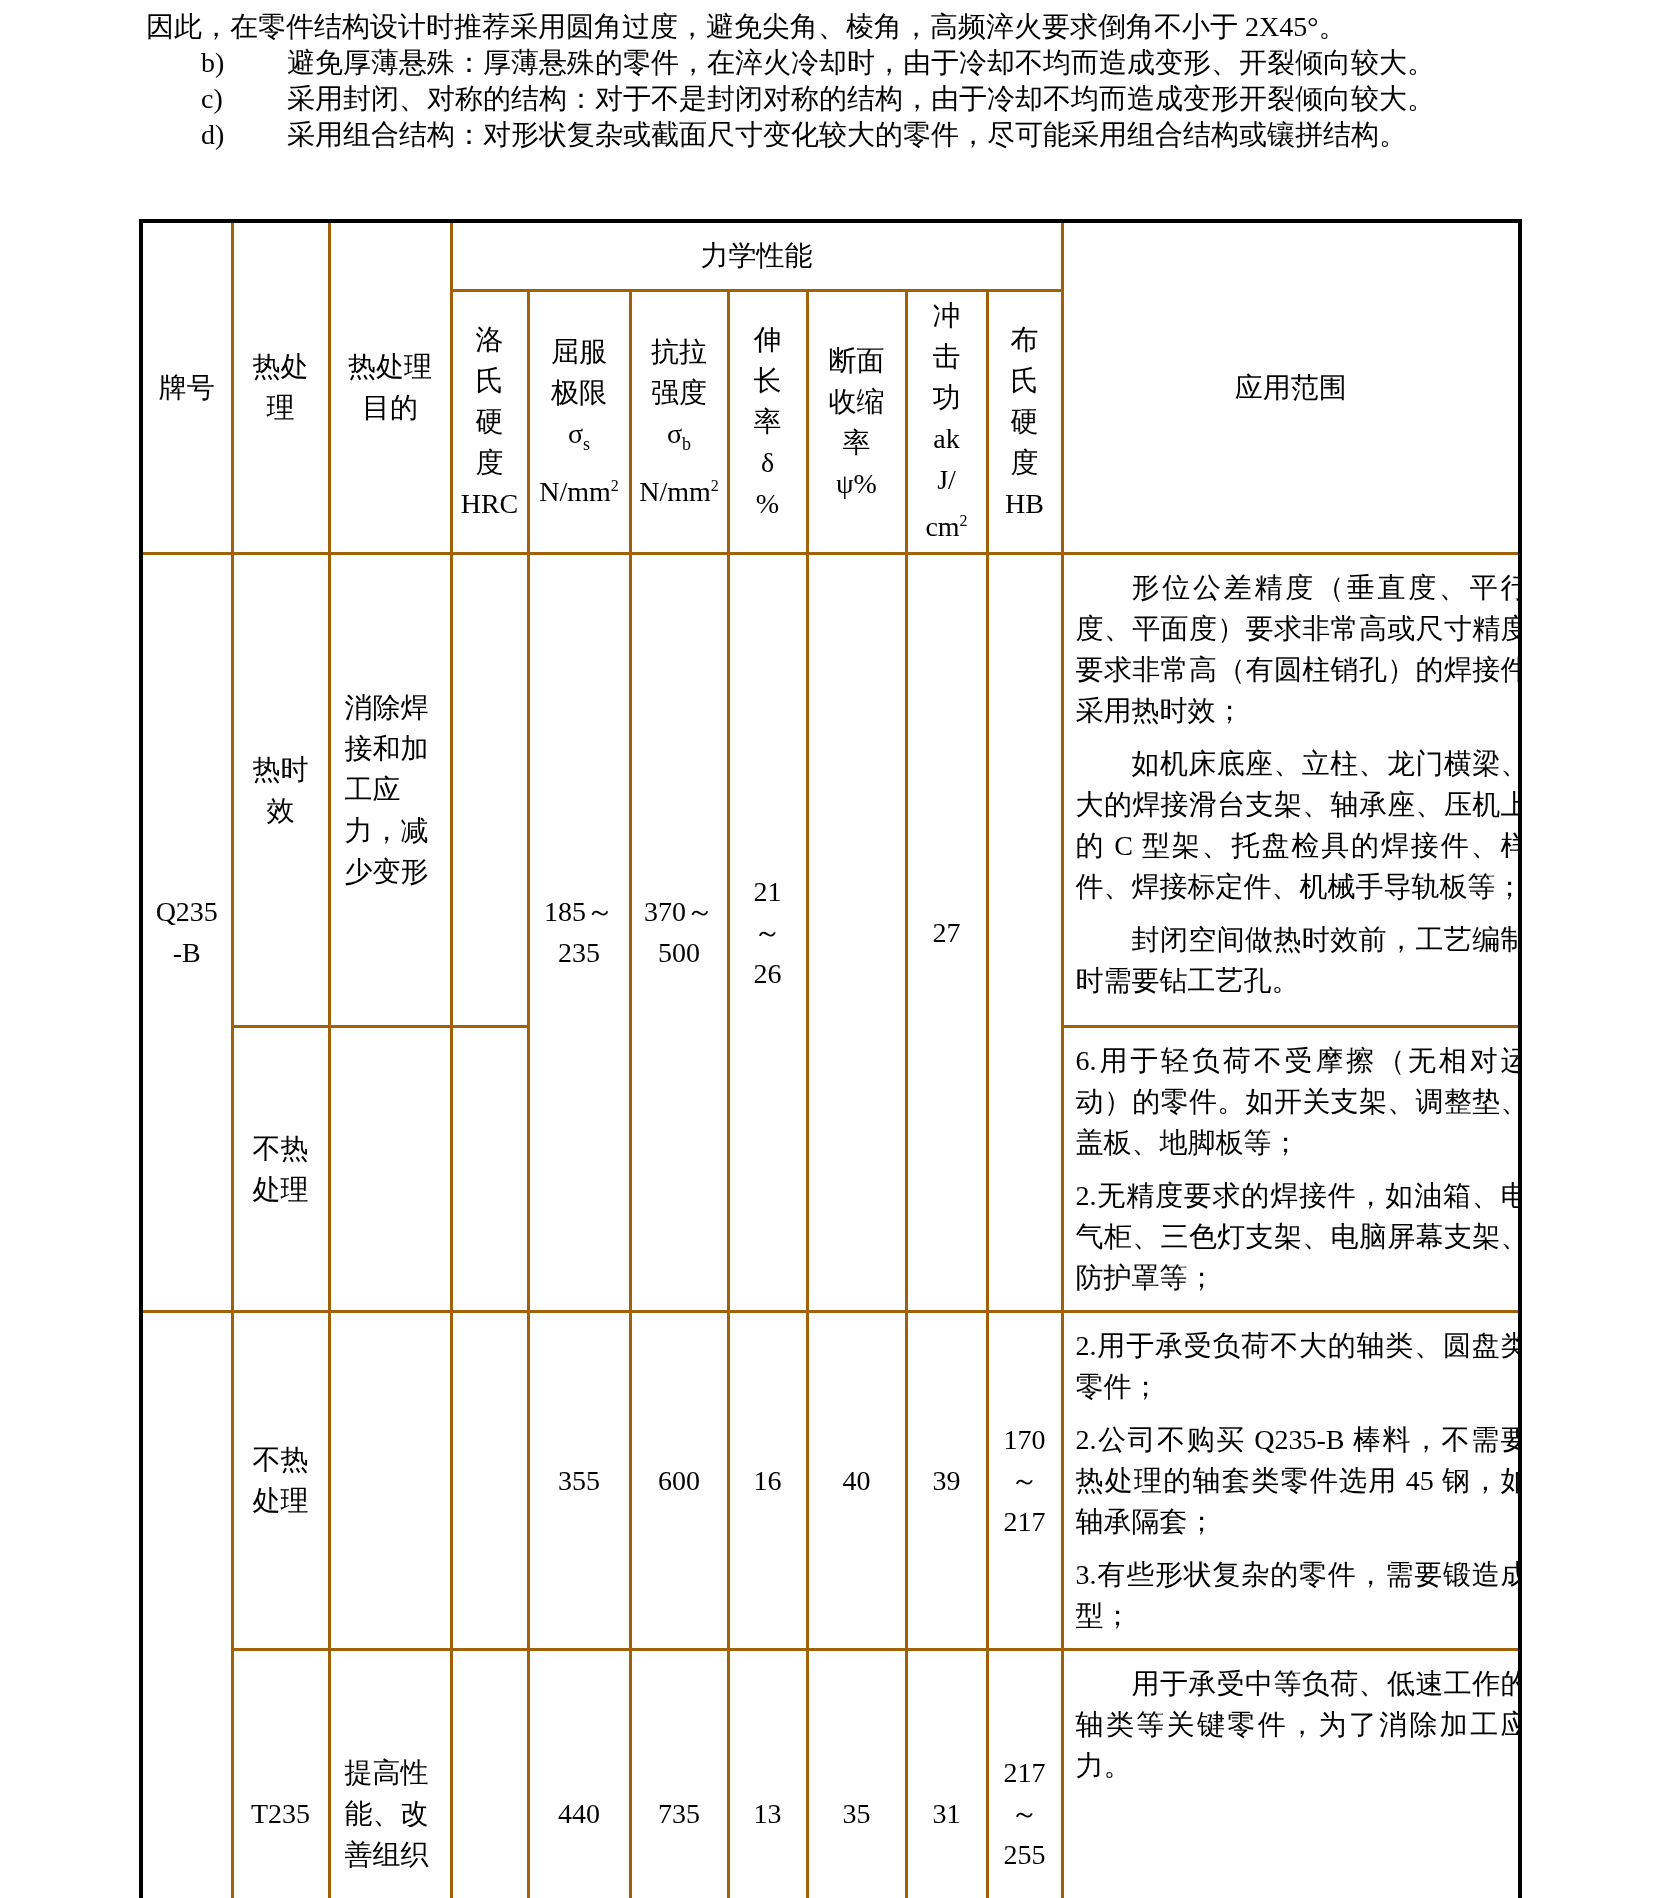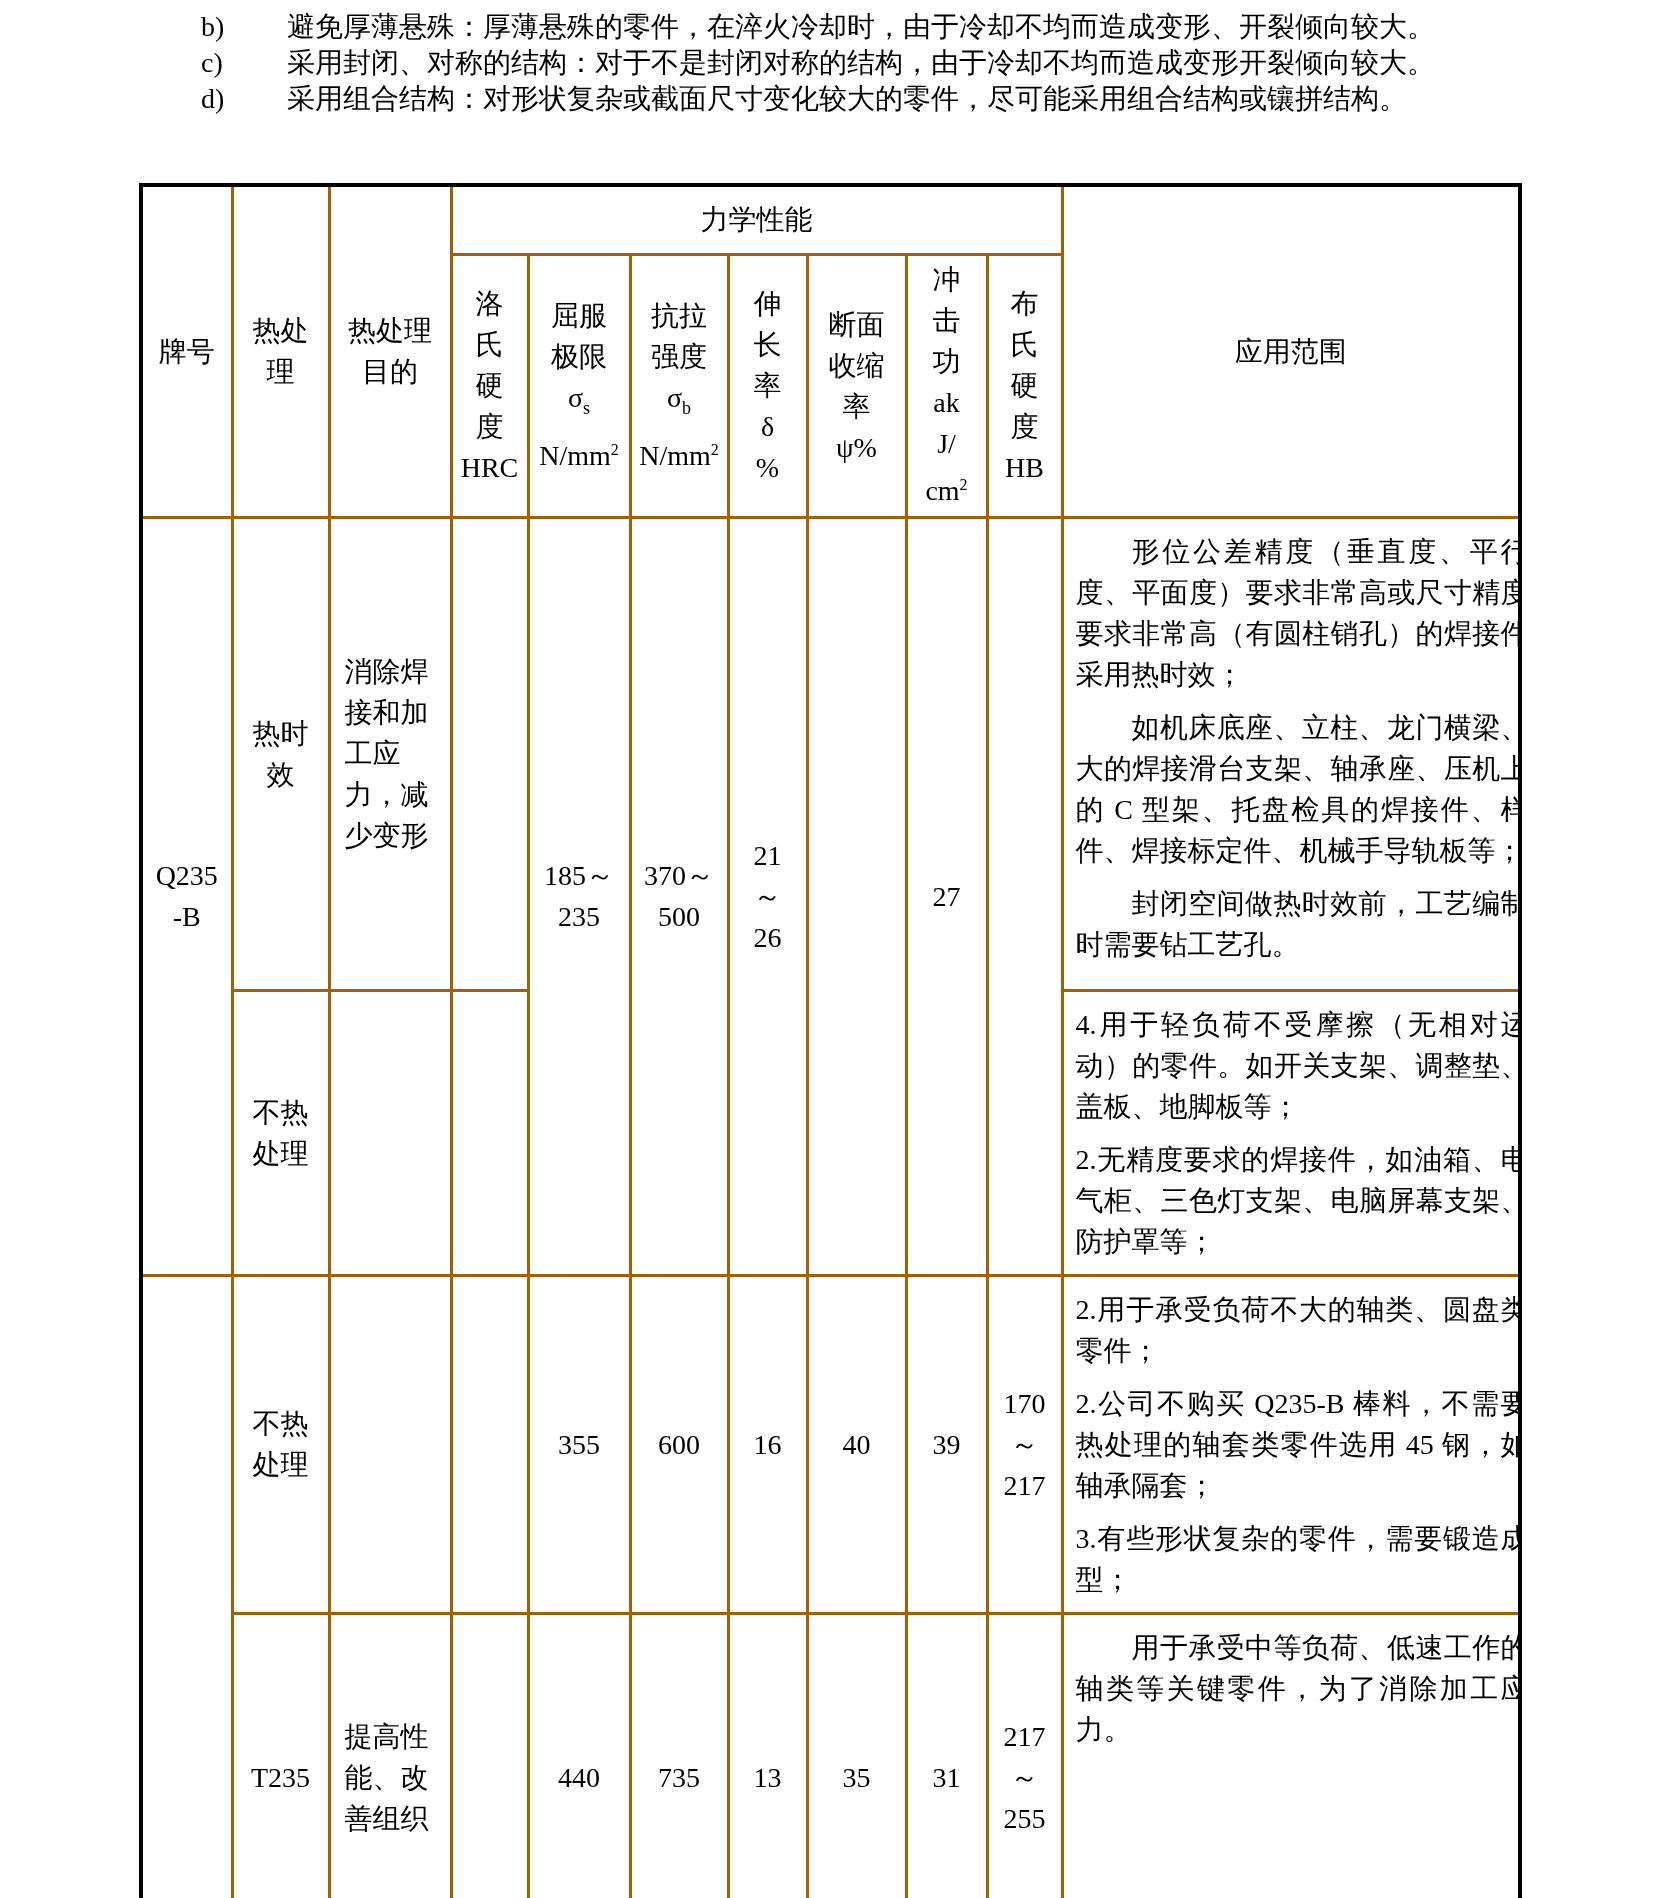--- a/index.html
+++ b/index.html
@@ -36,20 +36,21 @@
   sub{font-size:18px;vertical-align:sub;}
   sup{font-size:16px;vertical-align:super;}
   .uline{letter-spacing:0;font-family:Liberation Serif, serif;}
 </style>
 </head>
 <body>
 
 <div class="page">
 
   <div class="intro">
+    <div>因此，在零件结构设计时推荐采用圆角过度，避免尖角、棱角，高频淬火要求倒角不小于 2X45°。</div>
     <div class="li">
       <span class="lb">b)</span><span>避免厚薄悬殊：厚薄悬殊的零件，在淬火冷却时，由于冷却不均而造成变形、开裂倾向较大。</span>
     </div>
     <div class="li">
       <span class="lb">c)</span><span>采用封闭、对称的结构：对于不是封闭对称的结构，由于冷却不均而造成变形开裂倾向较大。</span>
     </div>
     <div class="li">
       <span class="lb">d)</span><span>采用组合结构：对形状复杂或截面尺寸变化较大的零件，尽可能采用组合结构或镶拼结构。</span>
     </div>
   </div>
@@ -148,21 +149,21 @@
         <p class="ap ind">封闭空间做热时效前，工艺编制时需要钻工艺孔。</p>
       </td>
     </tr>
 
     <tr class="r2">
       <td class="pre">不热
 处理</td>
       <td></td>
       <td></td>
       <td class="app top">
-        <p class="ap">4.用于轻负荷不受摩擦（无相对运动）的零件。如开关支架、调整垫、盖板、地脚板等；</p>
+        <p class="ap">6.用于轻负荷不受摩擦（无相对运动）的零件。如开关支架、调整垫、盖板、地脚板等；</p>
         <p class="ap">2.无精度要求的焊接件，如油箱、电气柜、三色灯支架、电脑屏幕支架、防护罩等；</p>
       </td>
     </tr>
 
     <tr class="r3">
       <td rowspan="2"></td>
       <td class="pre">不热
 处理</td>
       <td></td>
       <td></td>

